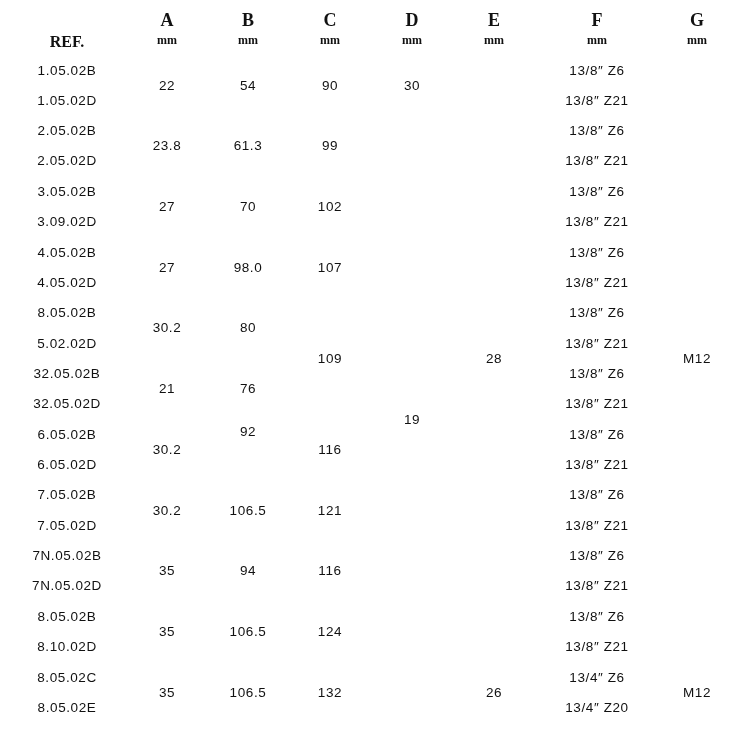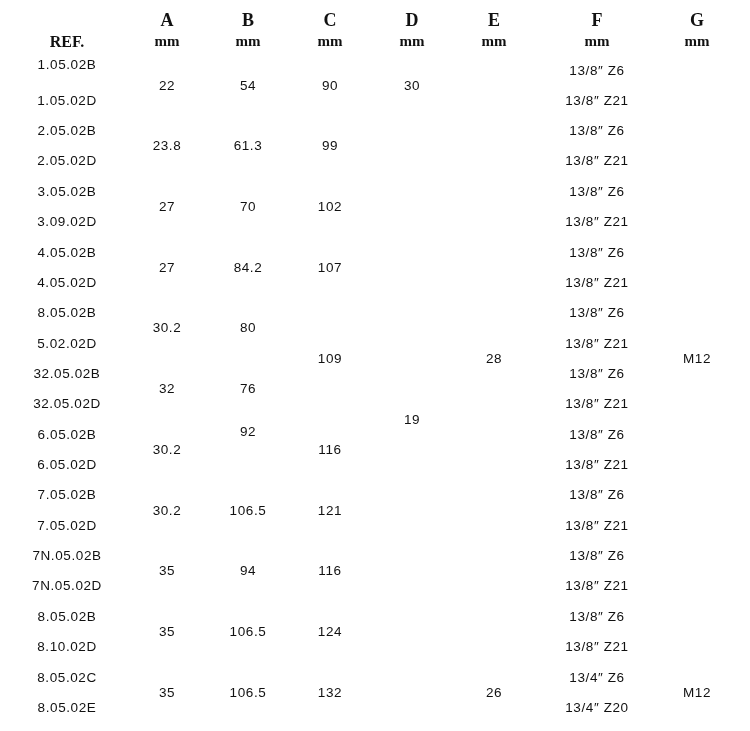--- a/index.html
+++ b/index.html
@@ -1,19 +1,19 @@
 <!DOCTYPE html>
 <html><head>
 <meta charset="utf-8">
 <style>
   html, body { margin:0; padding:0; background:#ffffff; }
   body { width:750px; height:731px; position:relative; overflow:hidden; color:#111; }
   .hdr { position:absolute; font-family:"Liberation Serif","DejaVu Serif",serif; font-weight:bold; color:#111; text-align:center; transform:translateX(-50%); white-space:nowrap; }
   .hdr.letter { top:10px; font-size:18px; }
-  .hdr.unit { top:33px; font-size:15px; }
+  .hdr.unit { top:33px; font-size:12px; }
   .hdr.ref { top:33px; font-size:16px; }
   .cell { position:absolute; font-family:"Liberation Sans","DejaVu Sans",sans-serif; font-size:13.5px; color:#111; text-align:center; transform:translate(-50%,-50%); white-space:nowrap; letter-spacing:0.6px; }
 </style>
 </head>
 <body>
 
 <div>
 
   <div class="hdr letter" style="left:167px">A</div>
   <div class="hdr letter" style="left:248px">B</div>
@@ -25,21 +25,21 @@
 
   <div class="hdr ref" style="left:67px">REF.</div>
   <div class="hdr unit" style="left:167px">mm</div>
   <div class="hdr unit" style="left:248px">mm</div>
   <div class="hdr unit" style="left:330px">mm</div>
   <div class="hdr unit" style="left:412px">mm</div>
   <div class="hdr unit" style="left:494px">mm</div>
   <div class="hdr unit" style="left:597px">mm</div>
   <div class="hdr unit" style="left:697px">mm</div>
 
-  <div class="cell" style="left:67px;top:64px">1.05.02B</div>
+  <div class="cell" style="left:67px;top:70px">1.05.02B</div>
   <div class="cell" style="left:67px;top:100px">1.05.02D</div>
   <div class="cell" style="left:67px;top:130px">2.05.02B</div>
   <div class="cell" style="left:67px;top:160px">2.05.02D</div>
   <div class="cell" style="left:67px;top:191px">3.05.02B</div>
   <div class="cell" style="left:67px;top:221px">3.09.02D</div>
   <div class="cell" style="left:67px;top:252px">4.05.02B</div>
   <div class="cell" style="left:67px;top:282px">4.05.02D</div>
   <div class="cell" style="left:67px;top:312px">8.05.02B</div>
   <div class="cell" style="left:67px;top:343px">5.02.02D</div>
   <div class="cell" style="left:67px;top:373px">32.05.02B</div>
@@ -53,31 +53,31 @@
   <div class="cell" style="left:67px;top:616px">8.05.02B</div>
   <div class="cell" style="left:67px;top:646px">8.10.02D</div>
   <div class="cell" style="left:67px;top:677px">8.05.02C</div>
   <div class="cell" style="left:67px;top:707px">8.05.02E</div>
 
   <div class="cell" style="left:167px;top:85px">22</div>
   <div class="cell" style="left:167px;top:145px">23.8</div>
   <div class="cell" style="left:167px;top:206px">27</div>
   <div class="cell" style="left:167px;top:267px">27</div>
   <div class="cell" style="left:167px;top:327px">30.2</div>
-  <div class="cell" style="left:167px;top:388px">32</div>
+  <div class="cell" style="left:167px;top:388px">21</div>
   <div class="cell" style="left:167px;top:449px">30.2</div>
   <div class="cell" style="left:167px;top:510px">30.2</div>
   <div class="cell" style="left:167px;top:570px">35</div>
   <div class="cell" style="left:167px;top:631px">35</div>
   <div class="cell" style="left:167px;top:692px">35</div>
 
   <div class="cell" style="left:248px;top:85px">54</div>
   <div class="cell" style="left:248px;top:145px">61.3</div>
   <div class="cell" style="left:248px;top:206px">70</div>
-  <div class="cell" style="left:248px;top:267px">84.2</div>
+  <div class="cell" style="left:248px;top:267px">98.0</div>
   <div class="cell" style="left:248px;top:327px">80</div>
   <div class="cell" style="left:248px;top:388px">76</div>
   <div class="cell" style="left:248px;top:431px">92</div>
   <div class="cell" style="left:248px;top:510px">106.5</div>
   <div class="cell" style="left:248px;top:570px">94</div>
   <div class="cell" style="left:248px;top:631px">106.5</div>
   <div class="cell" style="left:248px;top:692px">106.5</div>
 
   <div class="cell" style="left:330px;top:85px">90</div>
   <div class="cell" style="left:330px;top:145px">99</div>

